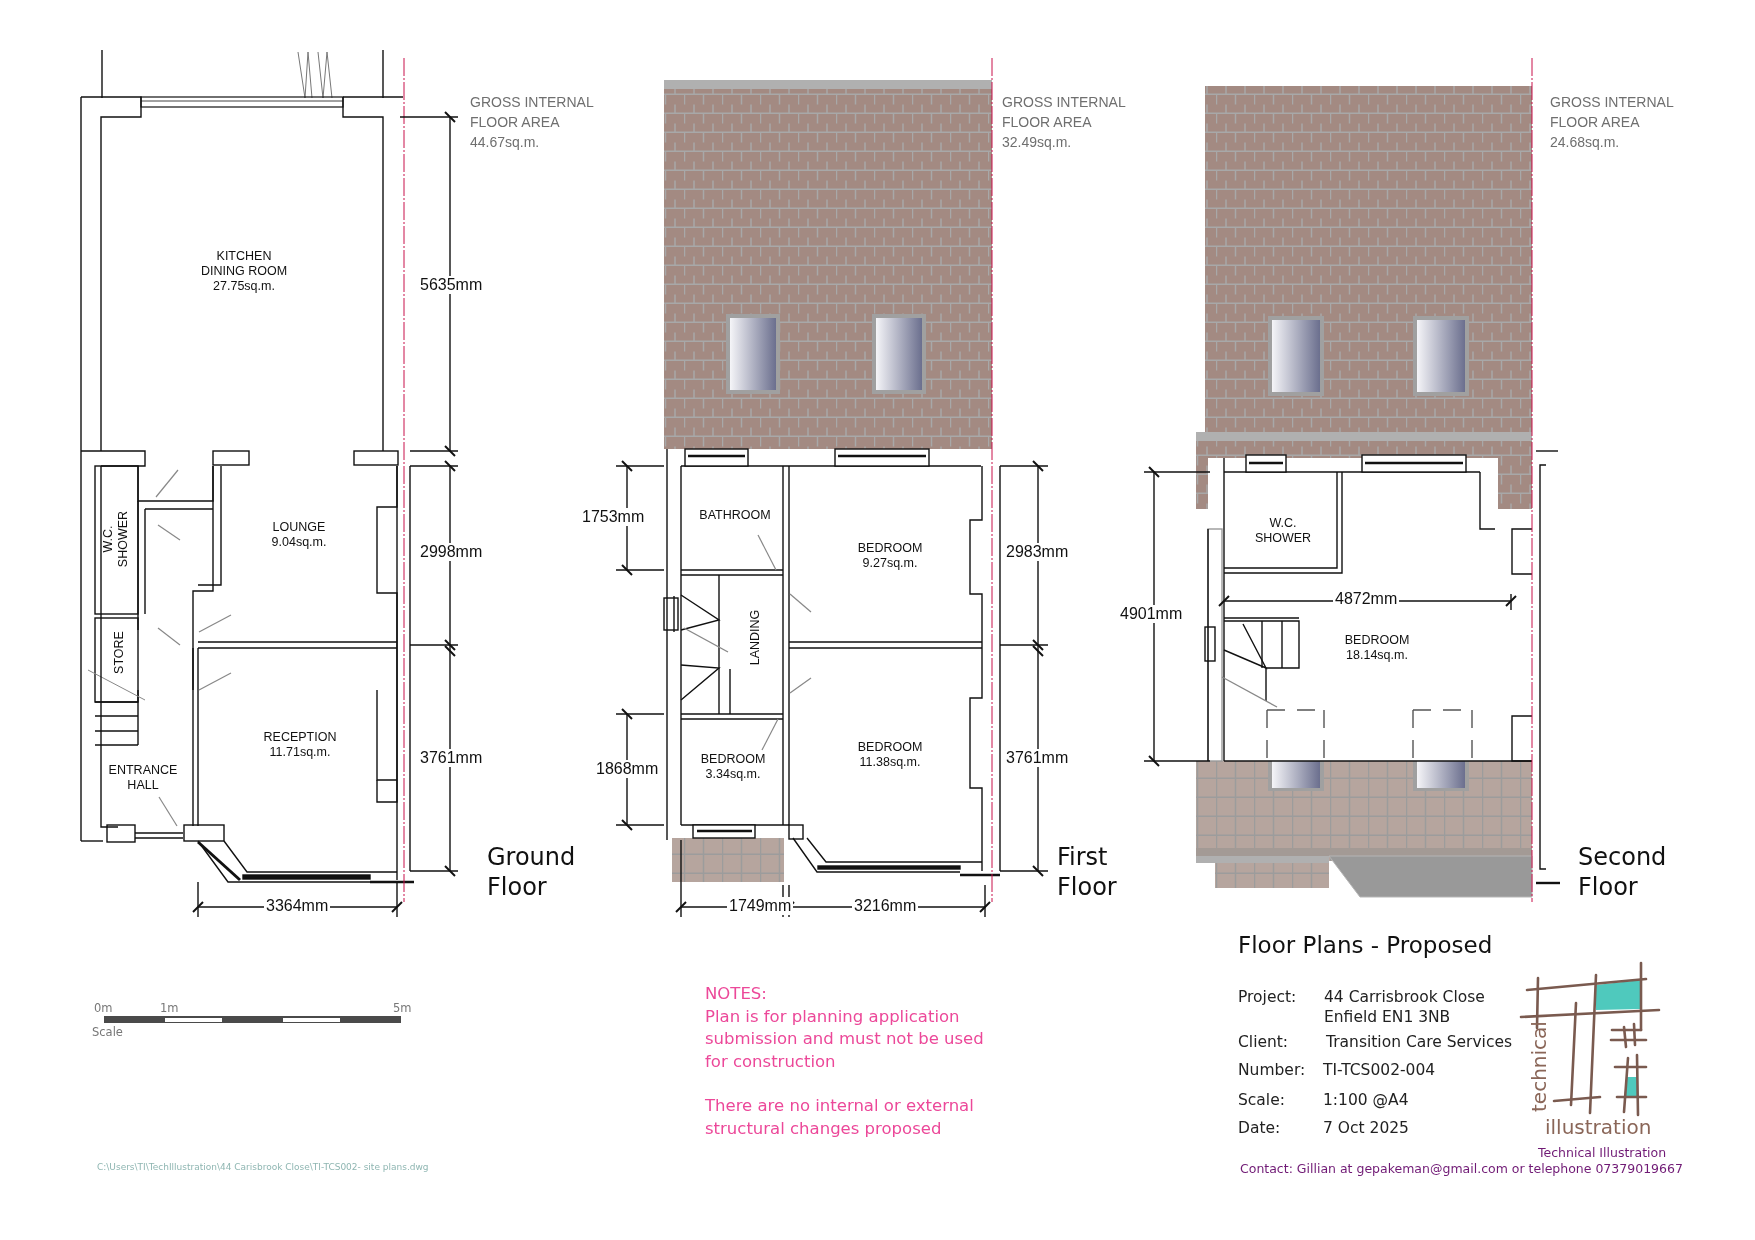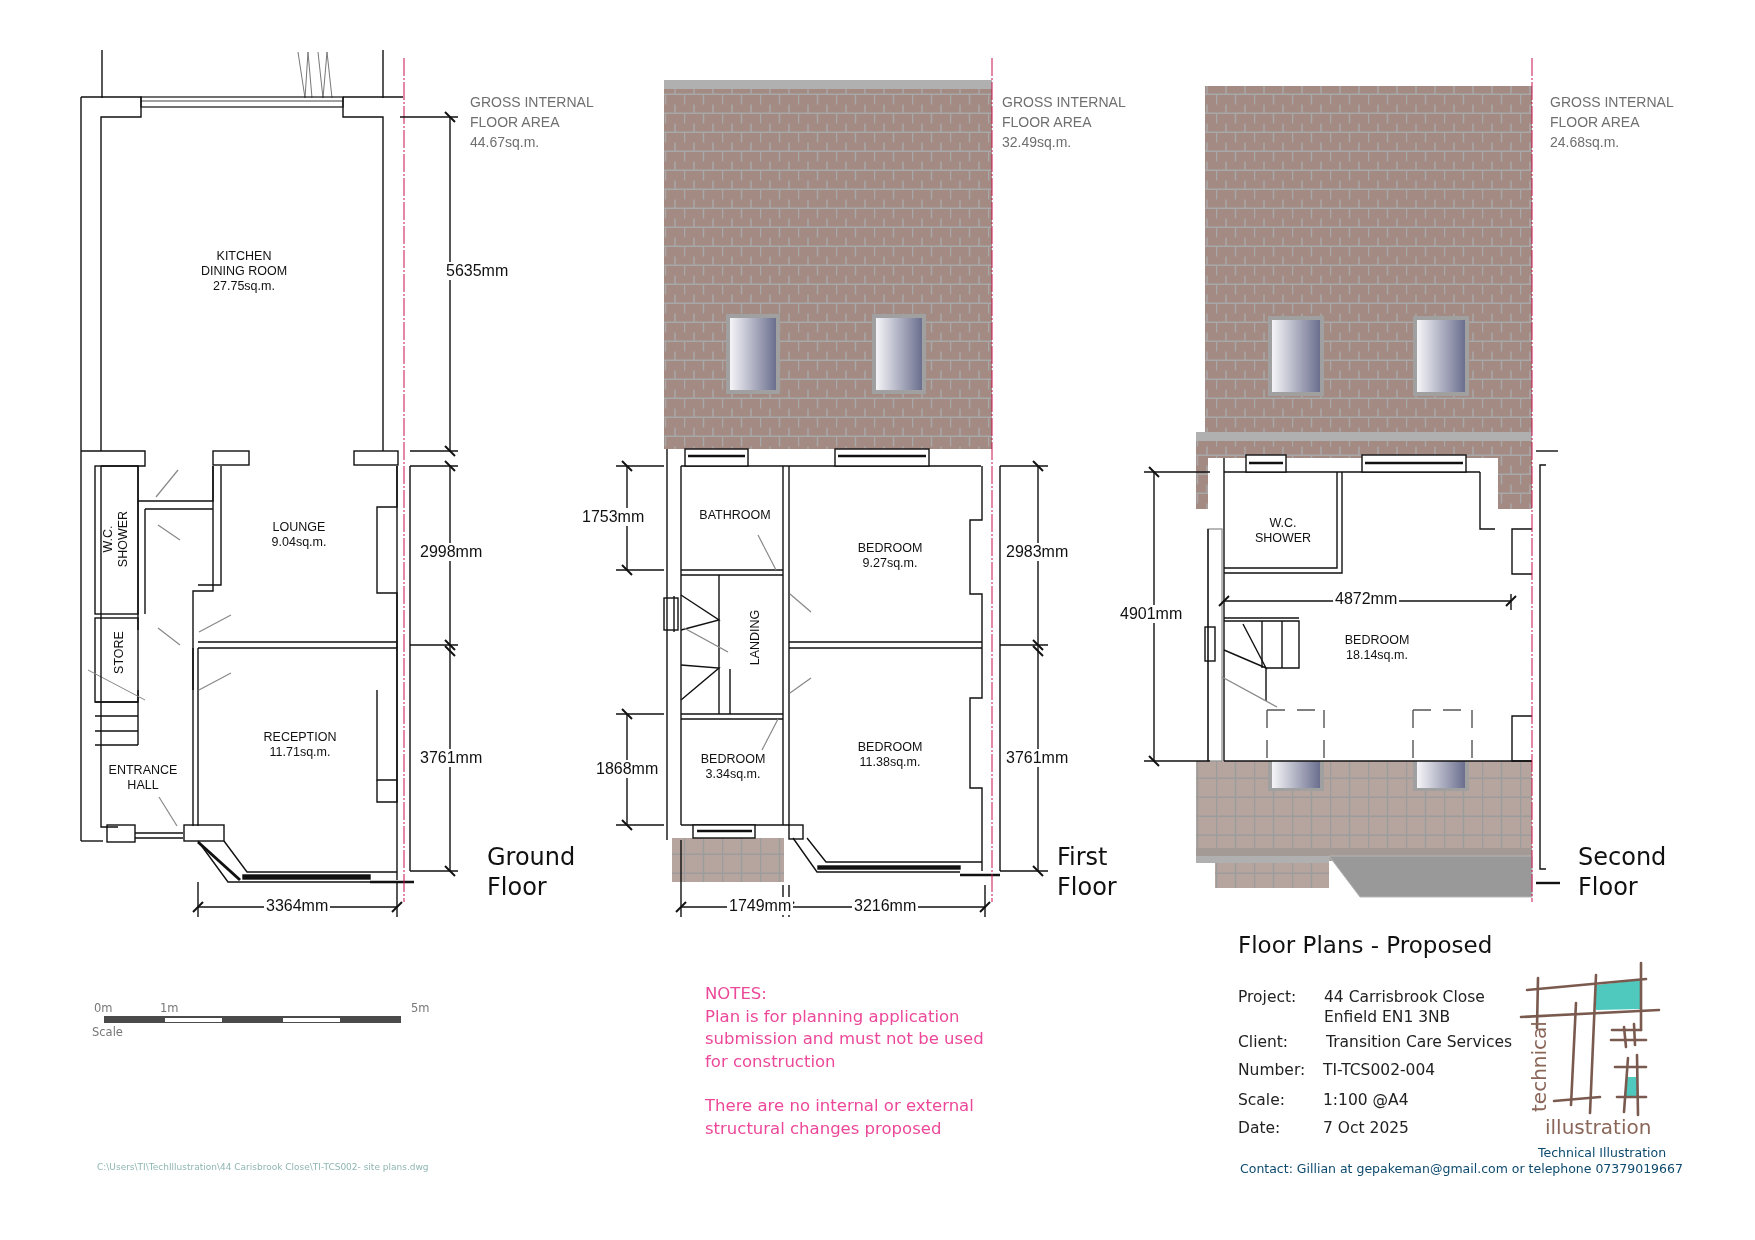--- a/index.html
+++ b/index.html
@@ -6,21 +6,21 @@
   body { width: 1755px; height: 1240px; position: relative; overflow: hidden; font-family: "Liberation Sans", sans-serif; }
   svg.plan { position: absolute; left: 0; top: 0; }
   .abs { position: absolute; white-space: nowrap; }
   .gia { font-family: "Liberation Sans", sans-serif; font-size: 14px; line-height: 20px; color: #6f6f6f; }
   .room { font-family: "Liberation Sans", sans-serif; font-size: 12.5px; line-height: 15px; color: #111; text-align: center; }
   .dim { font-family: "Liberation Sans", sans-serif; font-size: 16px; color: #111; background: #fff; padding: 0 2px; }
   .floor-label { font-family: "DejaVu Sans", sans-serif; font-size: 24px; line-height: 30px; color: #111; }
   .notes { font-family: "DejaVu Sans", sans-serif; font-size: 16.5px; line-height: 22.5px; color: #ec4899; }
   .title { font-family: "DejaVu Sans", sans-serif; font-size: 23px; color: #111; }
   .tb { font-family: "DejaVu Sans", sans-serif; font-size: 15.5px; color: #222; }
-  .contact { font-family: "DejaVu Sans", sans-serif; font-size: 12.5px; color: #0c4a6e; }
+  .contact { font-family: "DejaVu Sans", sans-serif; font-size: 12.5px; color: #701a75; }
   .path { font-family: "DejaVu Sans", sans-serif; font-size: 9px; color: #8fb6b2; }
   .scale-txt { font-family: "DejaVu Sans", sans-serif; font-size: 11.5px; color: #777; }
   .vert { transform: rotate(-90deg); transform-origin: center center; }
   .logo-txt { font-family: "DejaVu Sans", sans-serif; color: #8a6658; }
 </style>
 </head>
 <body>
 
 <svg class="plan" width="1755" height="1240" viewBox="0 0 1755 1240" xmlns="http://www.w3.org/2000/svg">
   <defs>
@@ -349,21 +349,21 @@
   <div>SHOWER</div>
 </div>
 <div class="abs room vert" style="left:94px; top:645px; width:50px;">
   <div>STORE</div>
 </div>
 <div class="abs room" style="left:103px; top:763px; width:80px;text-align:center;">
   <div>ENTRANCE</div>
   <div>HALL</div>
 </div>
 
-<div class="abs dim" style="left:418px; top:262px;margin-left:26px;">5635mm</div>
+<div class="abs dim" style="left:418px; top:276px;">5635mm</div>
 <div class="abs dim" style="left:418px; top:543px;">2998mm</div>
 <div class="abs dim" style="left:418px; top:749px;">3761mm</div>
 <div class="abs dim" style="left:264px; top:897px;">3364mm</div>
 <div class="abs floor-label" style="left:487px; top:842px;">
   <div>Ground</div>
   <div>Floor</div>
 </div>
 
 <div class="abs room" style="left:690px; top:508px; width:90px;">
   <div>BATHROOM</div>
@@ -405,21 +405,21 @@
 </div>
 <div class="abs dim" style="left:1118px; top:605px;">4901mm</div>
 <div class="abs dim" style="left:1333px; top:590px;">4872mm</div>
 <div class="abs floor-label" style="left:1578px; top:842px;">
   <div>Second</div>
   <div>Floor</div>
 </div>
 
 <div class="abs scale-txt" style="left:94px; top:1001px;">0m</div>
 <div class="abs scale-txt" style="left:160px; top:1001px;">1m</div>
-<div class="abs scale-txt" style="left:411px; top:1001px;">5m</div>
+<div class="abs scale-txt" style="left:393px; top:1001px;">5m</div>
 <div class="abs scale-txt" style="left:92px; top:1025px;">Scale</div>
 
 <div class="abs notes" style="left:705px; top:983px;">
   <div>NOTES:</div>
   <div>Plan is for planning application</div>
   <div>submission and must not be used</div>
   <div>for construction</div>
   <div style="height:22px"></div>
   <div>There are no internal or external</div>
   <div>structural changes proposed</div>

